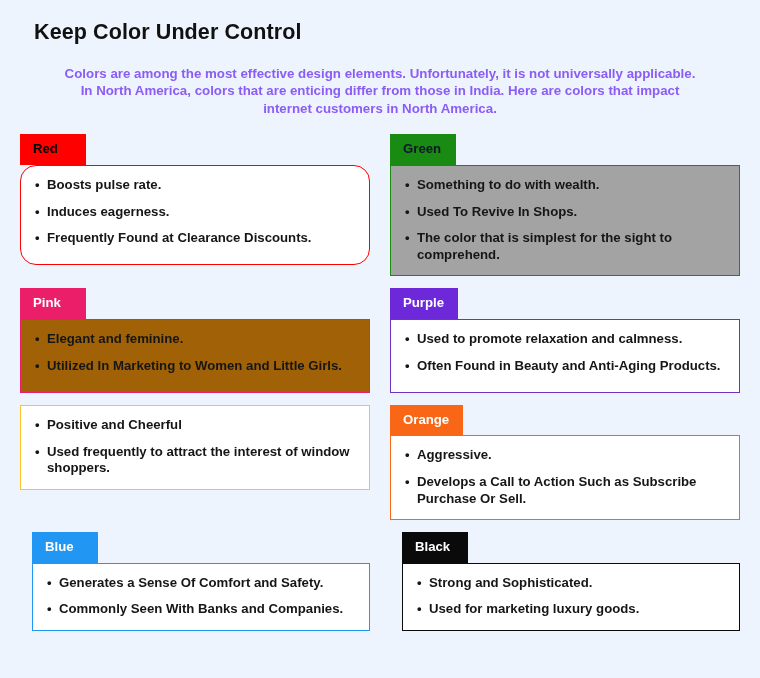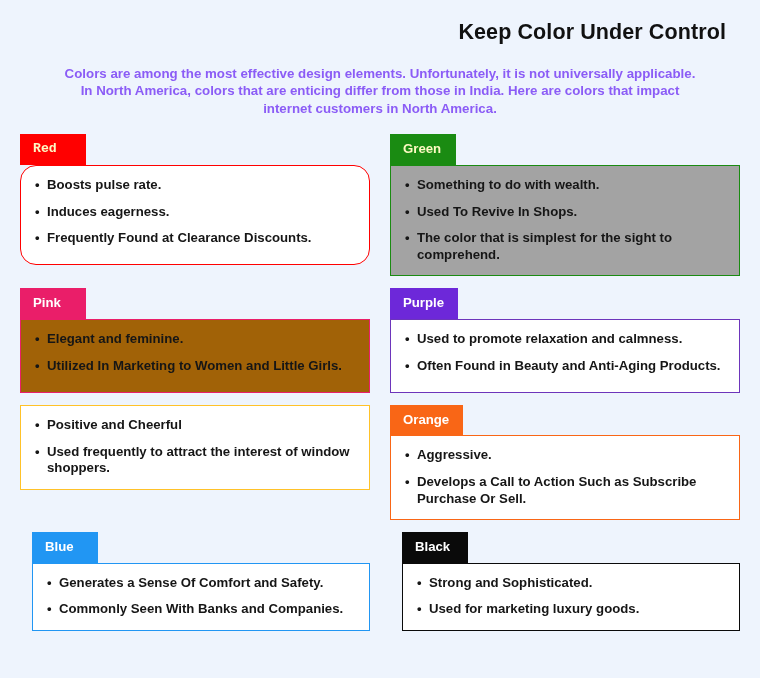--- a/index.html
+++ b/index.html
@@ -23,21 +23,21 @@
     background: #eef4fd;
     padding: 0;
   }
 
   
   .header {
     padding: 14px 34px 0 34px;
   }
 
   .page-title {
-    text-align: right;
+    text-align: left;
     font-size: 21.5px;
     font-weight: bold;
     color: #111111;
     letter-spacing: 0.1px;
     line-height: 1.2;
     padding-top: 6px;
   }
 
   .page-subtitle {
     text-align: center;
@@ -128,28 +128,28 @@
 
 <div class="page">
 
   <div class="header">
     <h1 class="page-title">Keep Color Under Control</h1>
     <p class="page-subtitle">Colors are among the most effective design elements. Unfortunately, it is not universally applicable. In North America, colors that are enticing differ from those in India. Here are colors that impact internet customers in North America.</p>
   </div>
 
   <div class="card-grid">
 
-  <div class="card row-1"><div class="card-tab" style="background: rgb(255, 0, 0); color: #fef9c3; font-family: Liberation Mono, monospace;">Red</div><div class="card-body" style="border-color: rgb(255, 0, 0); background: rgb(255, 255, 255); border-radius: 16px;">
+  <div class="card row-1"><div class="card-tab" style="background: rgb(255, 0, 0); color: #000000;">Red</div><div class="card-body" style="border-color: rgb(255, 0, 0); background: rgb(255, 255, 255); border-radius: 16px;">
           <ul class="bullet-list">
             <li class="bullet-item">Boosts pulse rate.</li>
             <li class="bullet-item">Induces eagerness.</li>
             <li class="bullet-item">Frequently Found at Clearance Discounts.</li>
           </ul>
         </div></div>
-      <div class="card row-1"><div class="card-tab" style="background: rgb(26, 139, 18); color: #fef9c3;">Green</div><div class="card-body" style="border-color: rgb(26, 139, 18); background: #a3a3a3;">
+      <div class="card row-1"><div class="card-tab" style="background: rgb(26, 139, 18); color: #0f172a;">Green</div><div class="card-body" style="border-color: rgb(26, 139, 18); background: #a3a3a3;">
           <ul class="bullet-list">
             <li class="bullet-item">Something to do with wealth.</li>
             <li class="bullet-item">Used To Revive In Shops.</li>
             <li class="bullet-item">The color that is simplest for the sight to comprehend.</li>
           </ul>
         </div></div>
       <div class="card row-2"><div class="card-tab" style="background: rgb(234, 30, 105); color: rgb(255, 255, 255);">Pink</div><div class="card-body" style="border-color: rgb(234, 30, 105); background: #a16207;">
           <ul class="bullet-list">
             <li class="bullet-item">Elegant and feminine.</li>
             <li class="bullet-item">Utilized In Marketing to Women and Little Girls.</li>

